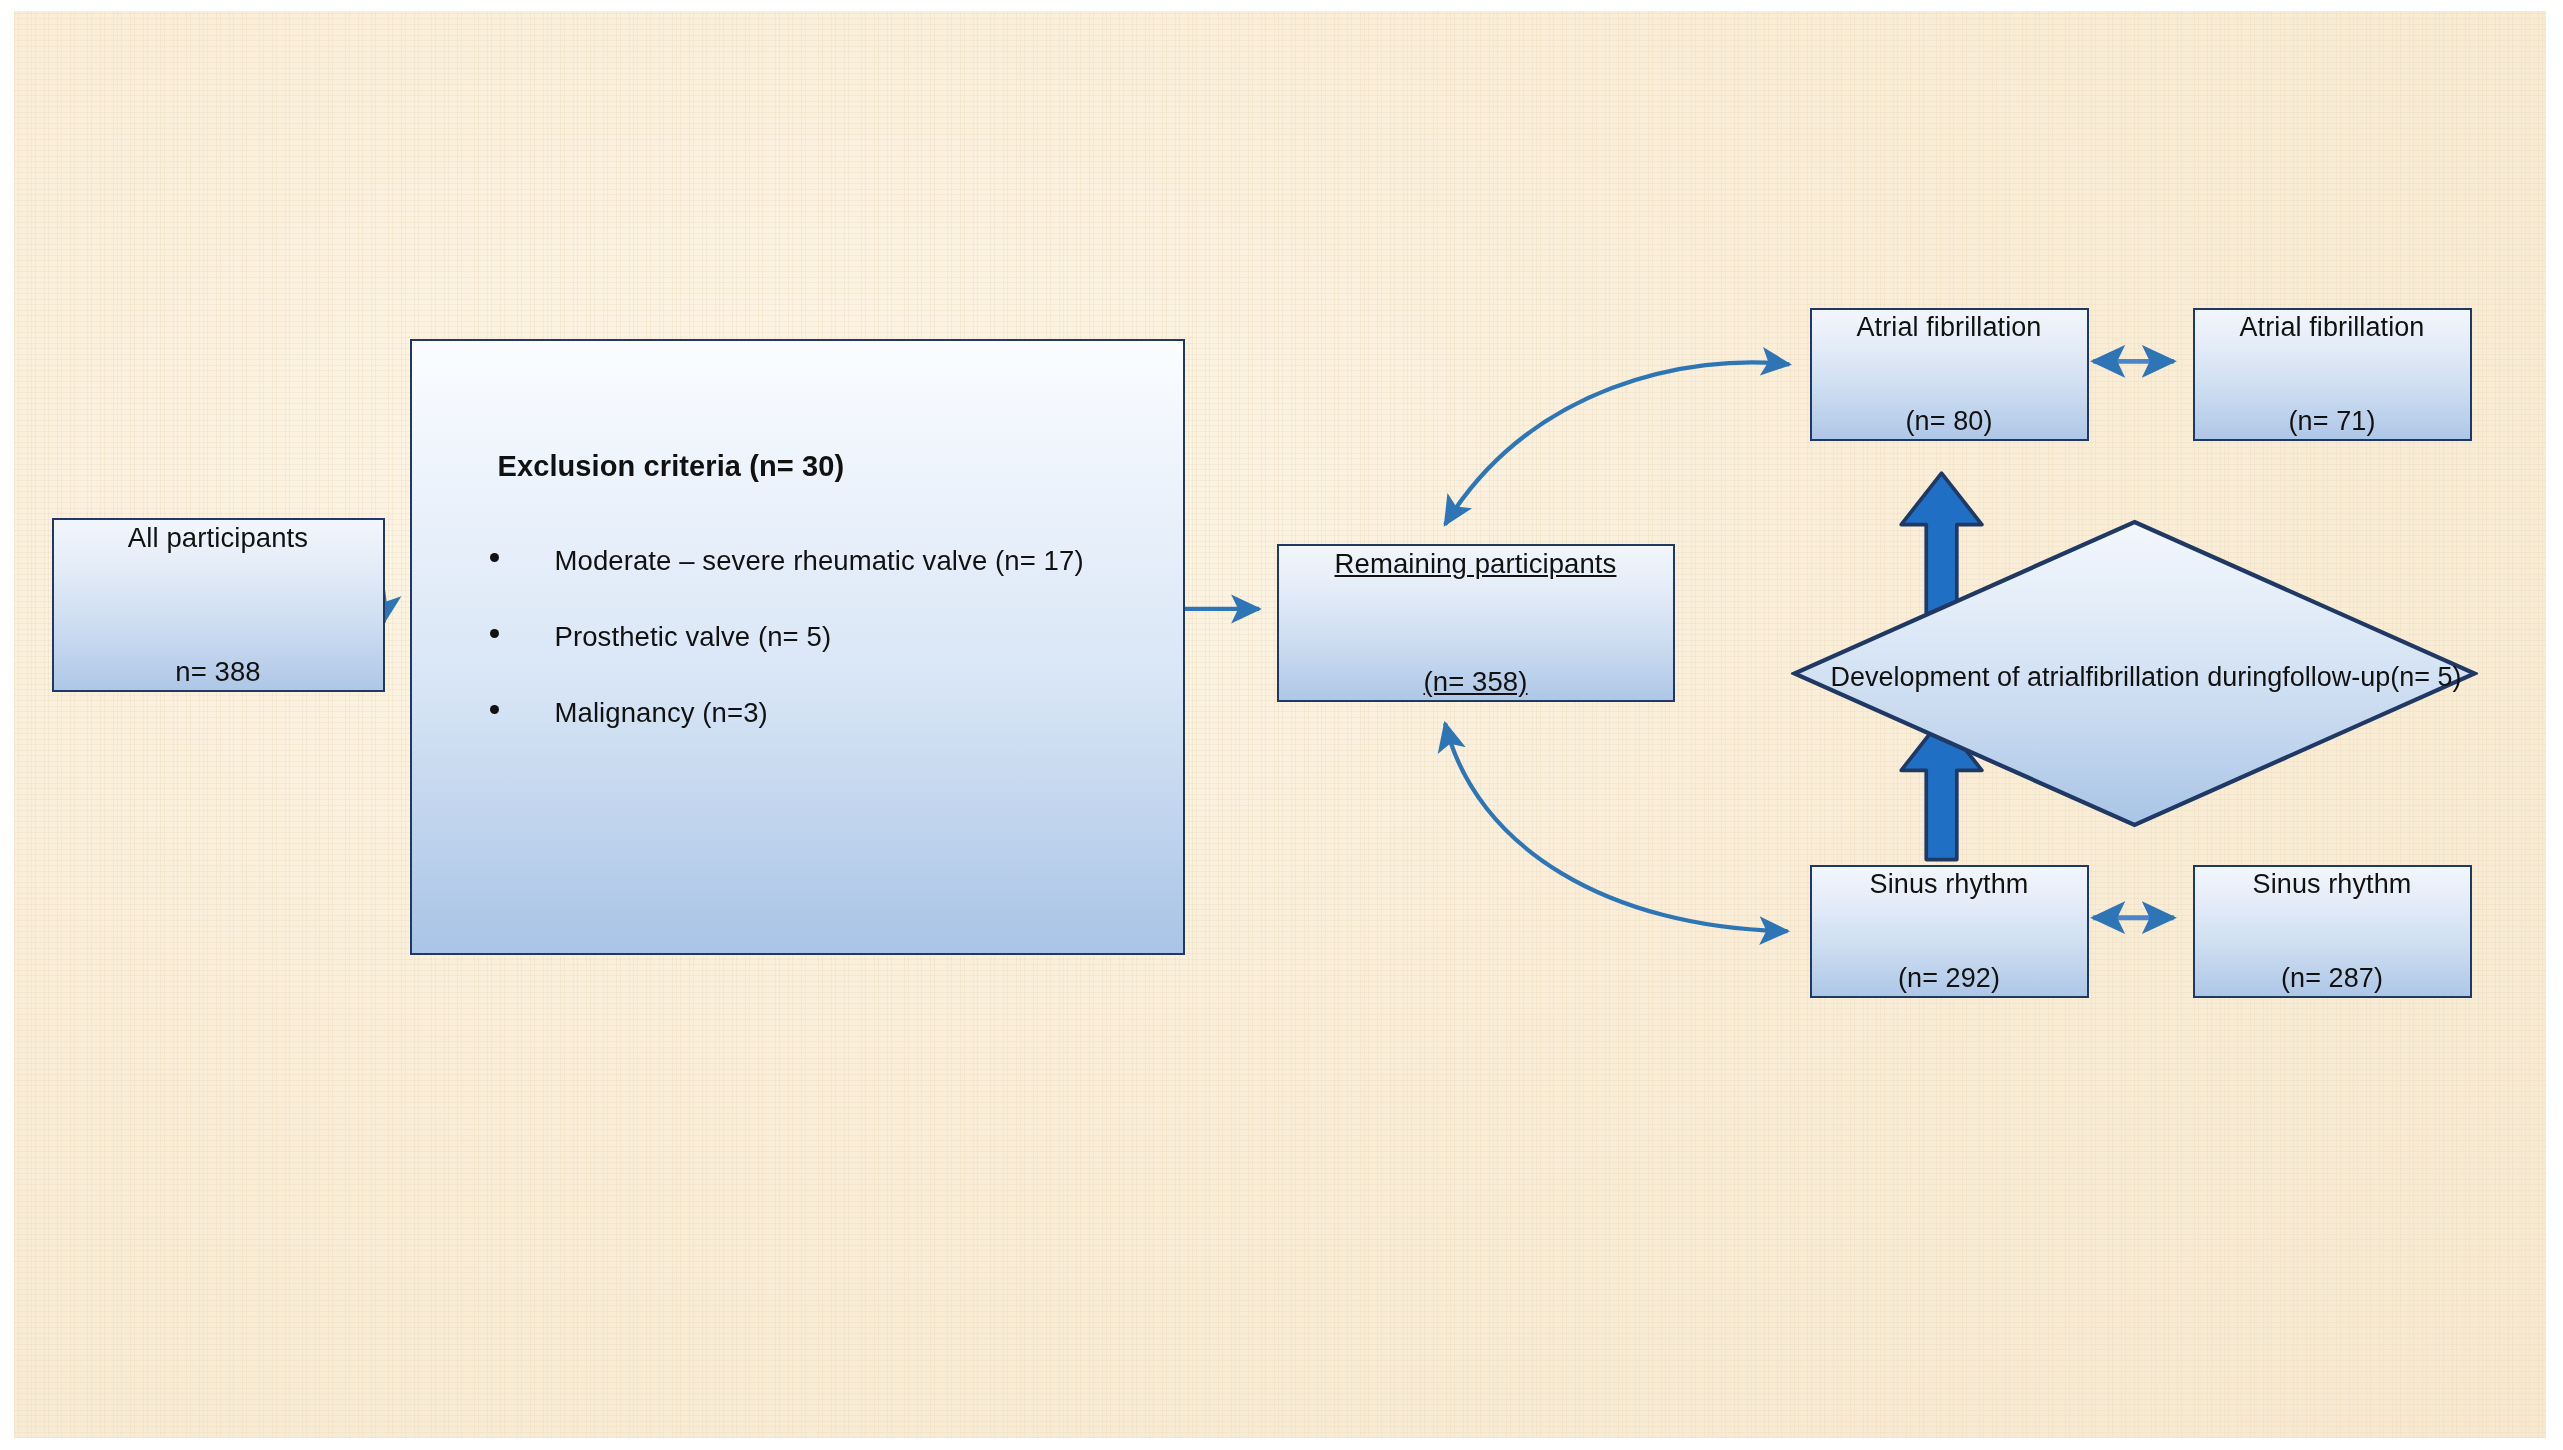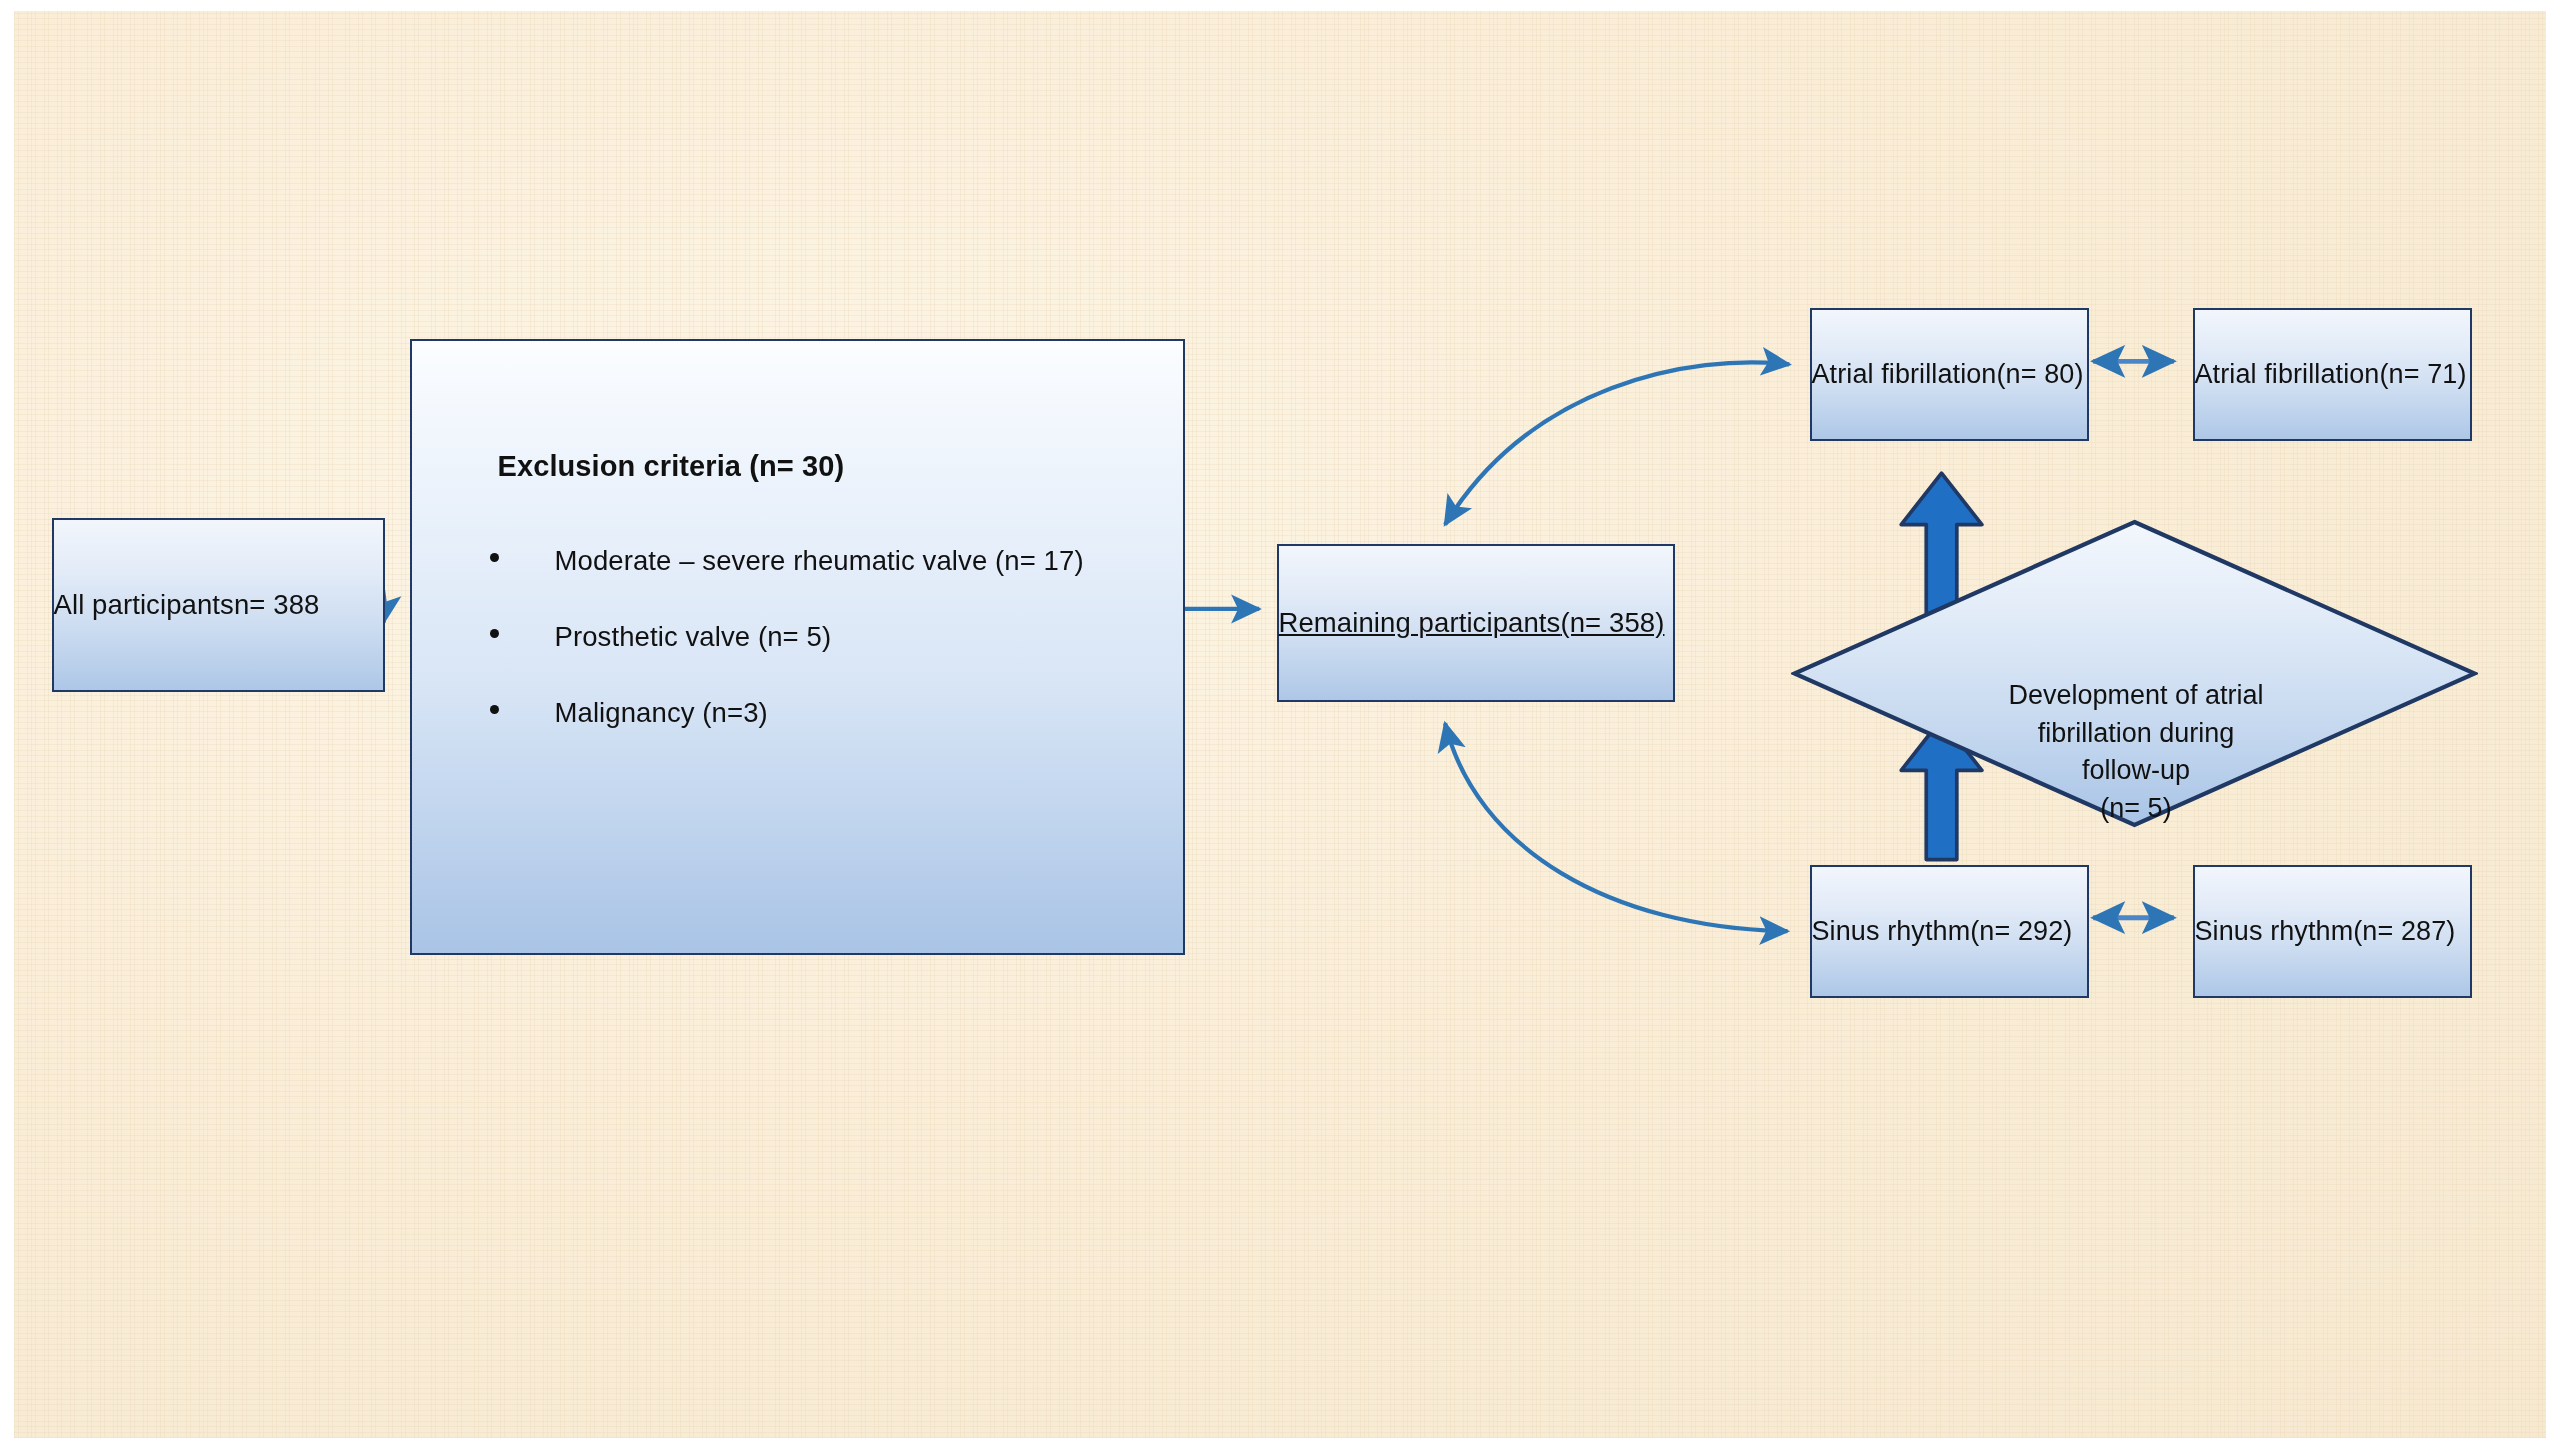--- a/index.html
+++ b/index.html
@@ -46,23 +46,23 @@
   }
 
   
   .node {
     position: absolute;
     box-sizing: border-box;
     border: 2.4px solid #1f3864;
     background: linear-gradient(to bottom, #f2f6fc 0%, #e4ecf8 28%, #cdddf1 62%, #aec7e7 100%);
     color: #111111;
     display: flex;
-    flex-direction: row;
+    flex-direction: column;
     align-items: center;
-    justify-content: flex-start;
+    justify-content: space-between;
     text-align: center;
     line-height: 1.30;
     letter-spacing: 0.1px;
   }
   .node .ln { display: block; white-space: nowrap; }
 
   
   #node-all-participants {
     left: 38px;  top: 507px;  width: 333px;  height: 174px;
     font-size: 27.5px;
@@ -138,26 +138,26 @@
   
   #node-diamond {
     position: absolute;
     left: 1777px;
     top: 508px;
     width: 687px;
     height: 309px;
   }
   #node-diamond .dtext {
     position: absolute;
-    left: 2px; top: 0;
+    left: 12px; top: 0;
     width: 687px; height: 309px;
     display: flex;
-    flex-direction: column;
+    flex-direction: row;
     align-items: center;
-    justify-content: flex-end;
+    justify-content: center;
     text-align: center;
     font-size: 27px;
     line-height: 1.40;
     color: #111111;
     padding-top: 8.6px;
     box-sizing: border-box;
   }
   #node-diamond .dtext .ln { display: block; white-space: nowrap; }
 
   

